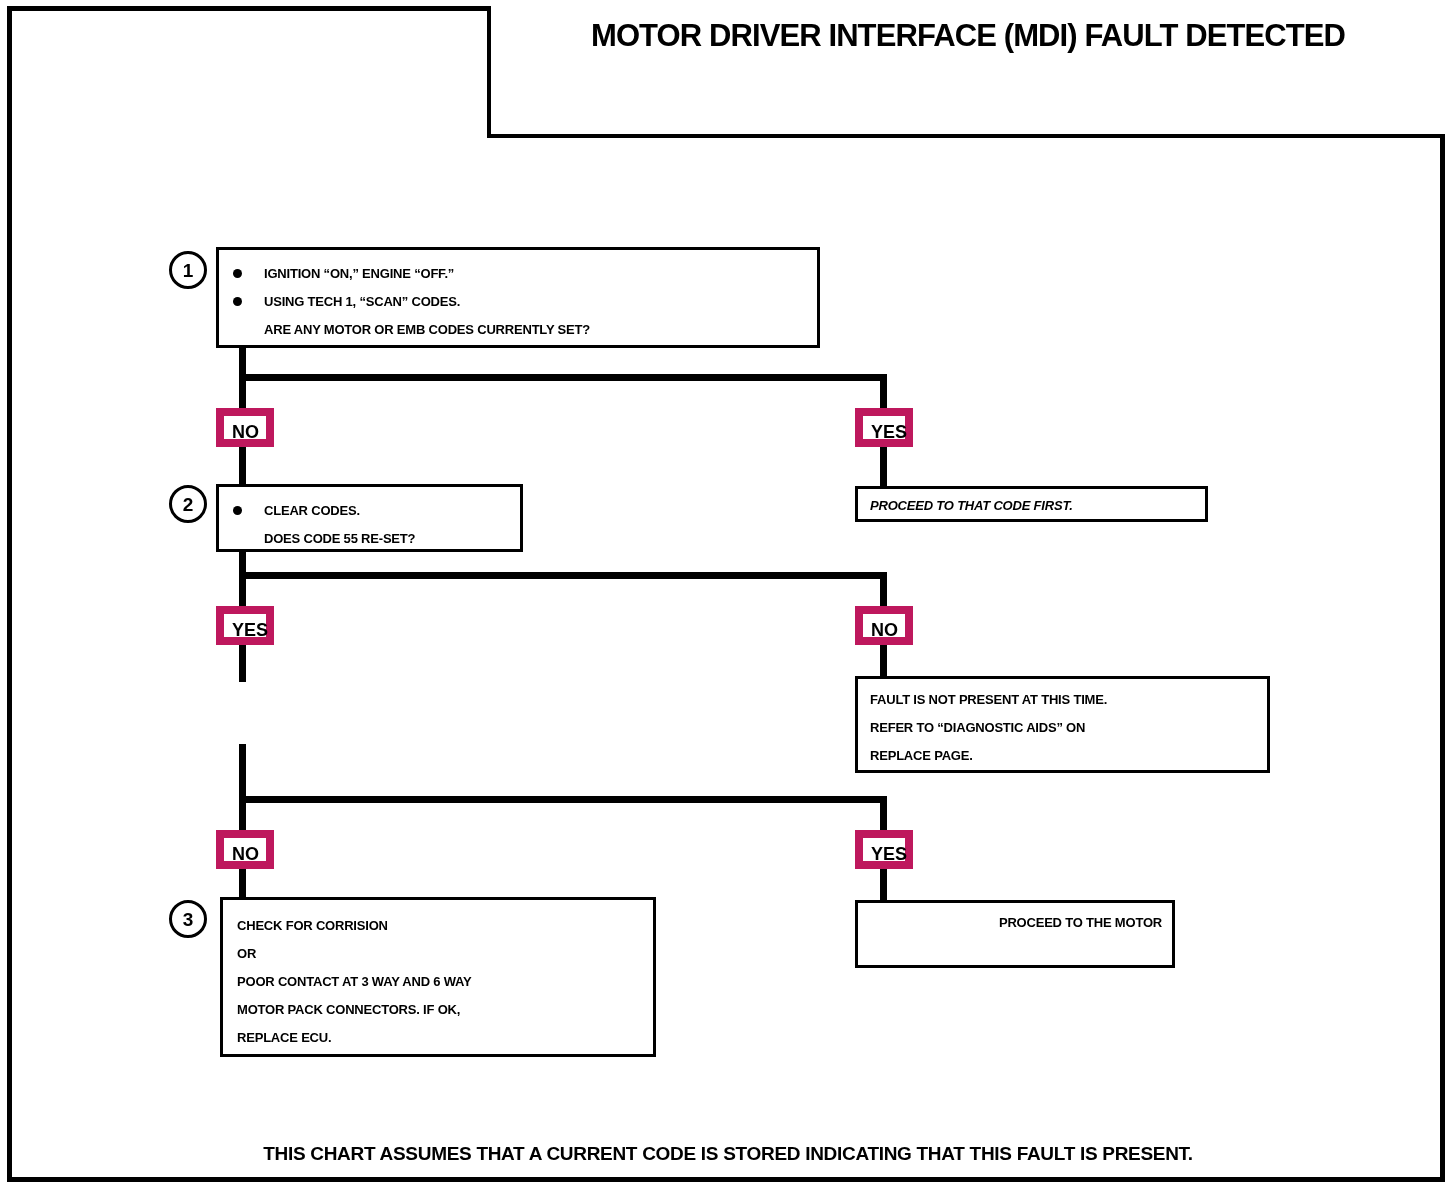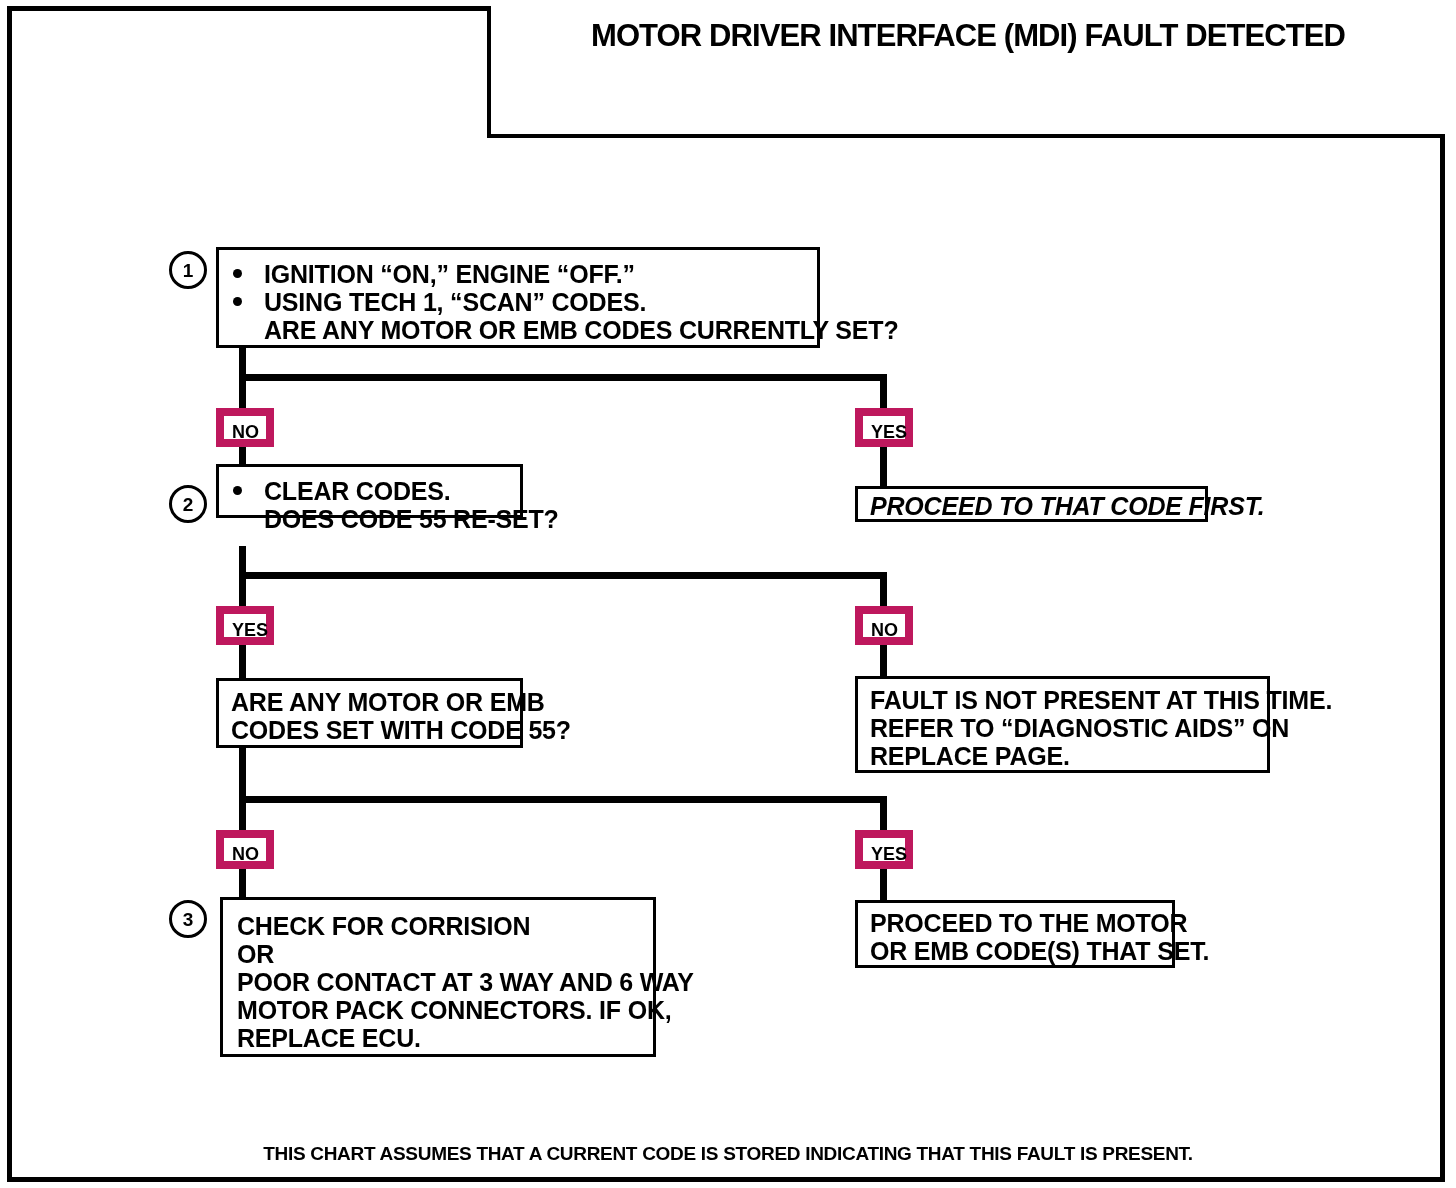--- a/index.html
+++ b/index.html
@@ -57,21 +57,21 @@
     color: #000;
     white-space: nowrap;
   }
   
   .fbox {
     position: absolute;
     border: 3px solid #000;
     box-sizing: border-box;
     background: #ffffff;
     color: #000;
-    font-size: 25px;
+    font-size: 13px;
     font-weight: bold;
     letter-spacing: -0.2px;
     line-height: 28px;
     z-index: 3;
   }
   .fbox .inner {
     padding: 9px 12px 9px 14px;
   }
   .fbox .line {
     white-space: nowrap;
@@ -211,21 +211,21 @@
         <span class="bullet-spacer"></span>
         <span class="btext">ARE ANY MOTOR OR EMB CODES CURRENTLY SET?</span>
       </div>
     </div>
   </div>
 
   <div class="ynbox" style="left:216px; top:408px;">NO</div>
   <div class="ynbox" style="left:855px; top:408px;">YES</div>
 
   <div class="step-circle" style="left:169px; top:485px;">2</div>
-  <div class="fbox" style="left:216px; top:464px; width:307px; height:54px;">
+  <div class="fbox" style="left:216px; top:484px; width:307px; height:68px;">
     <div class="bullets">
       <div class="brow">
         <span class="bullet-dot"></span>
         <span class="btext">CLEAR CODES.</span>
       </div>
       <div class="brow">
         <span class="bullet-spacer"></span>
         <span class="btext">DOES CODE 55 RE-SET?</span>
       </div>
     </div>
@@ -233,26 +233,20 @@
 
   <div class="fbox" style="left:855px; top:486px; width:353px; height:36px;">
     <div class="inner" style="padding:3px 12px 3px 12px;font-style:italic;">
       <div class="line">PROCEED TO THAT CODE FIRST.</div>
     </div>
   </div>
 
   <div class="ynbox" style="left:216px; top:606px;">YES</div>
   <div class="ynbox" style="left:855px; top:606px;">NO</div>
 
-  <div class="fbox" style="left:216px; top:678px; width:307px; height:70px;">
-    <div class="inner" style="padding:7px 10px 7px 12px;">
-      <div class="line">ARE ANY MOTOR OR EMB</div>
-      <div class="line">CODES SET WITH CODE 55?</div>
-    </div>
-  </div>
 
   <div class="fbox" style="left:855px; top:676px; width:415px; height:97px;">
     <div class="inner" style="padding:7px 10px 7px 12px;">
       <div class="line">FAULT IS NOT PRESENT AT THIS TIME.</div>
       <div class="line">REFER TO “DIAGNOSTIC AIDS” ON</div>
       <div class="line">REPLACE PAGE.</div>
     </div>
   </div>
 
   <div class="ynbox" style="left:216px; top:830px;">NO</div>
@@ -265,19 +259,18 @@
       <div class="line">OR</div>
       <div class="line">POOR CONTACT AT 3 WAY AND 6 WAY</div>
       <div class="line">MOTOR PACK CONNECTORS. IF OK,</div>
       <div class="line">REPLACE ECU.</div>
     </div>
   </div>
 
   <div class="fbox" style="left:855px; top:900px; width:320px; height:68px;">
     <div class="inner" style="padding:6px 10px 6px 12px;text-align:right;">
       <div class="line">PROCEED TO THE MOTOR</div>
-      <div class="line">OR EMB CODE(S) THAT SET.</div>
     </div>
   </div>
 
   <div class="footer-note">THIS CHART ASSUMES THAT A CURRENT CODE IS STORED INDICATING THAT THIS FAULT IS PRESENT.</div>
 
 </div>
 
 </body></html>

